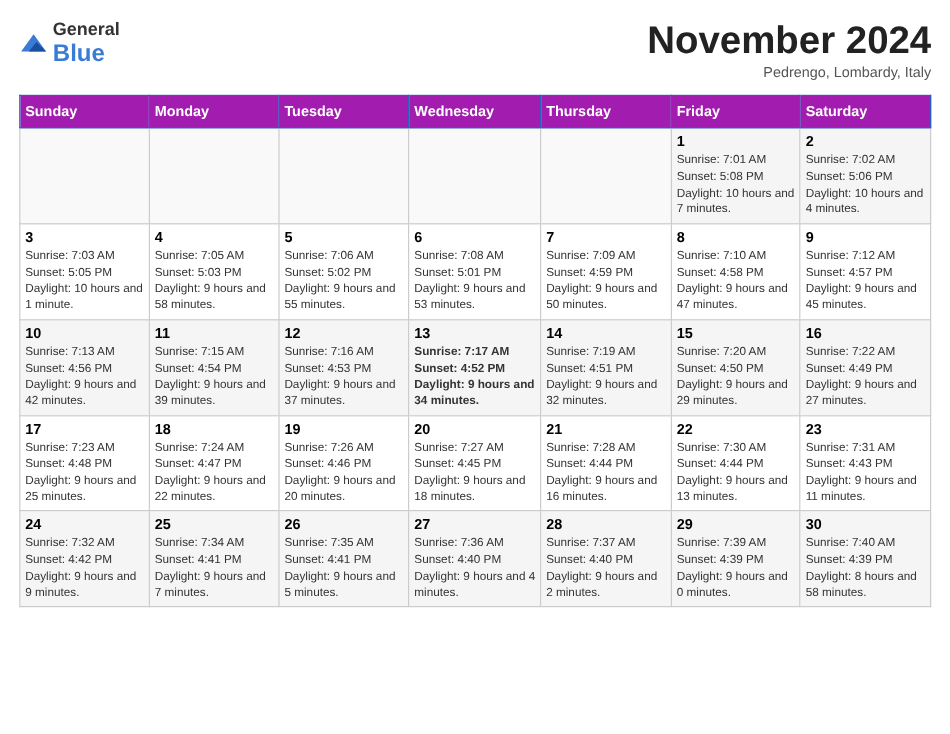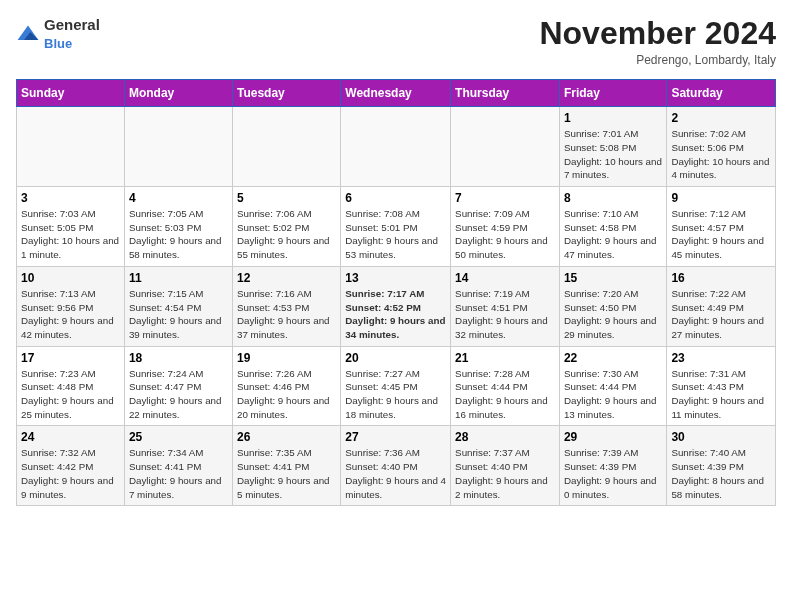--- a/index.html
+++ b/index.html
@@ -20,21 +20,21 @@
       display: flex;
       align-items: center;
       gap: 4px;
     }
     .logo-text-general {
       font-size: 15px;
       font-weight: bold;
       color: #333;
     }
     .logo-text-blue {
-      font-size: 13px;
+      font-size: 20px;
       font-weight: bold;
       color: #3a7bd5;
     }
     .logo-icon {
       width: 24px;
       height: 20px;
     }
     .title-area {
       text-align: right;
     }
@@ -185,21 +185,21 @@
           <span class="day-number">9</span>
           <div class="day-info" style="white-space: pre-line;">Sunrise: 7:12 AM
 Sunset: 4:57 PM
 Daylight: 9 hours and 45 minutes.</div>
         </td>
       </tr>
       <tr>
         <td>
           <span class="day-number">10</span>
           <div class="day-info" style="white-space: pre-line;">Sunrise: 7:13 AM
-Sunset: 9:56 PM
+Sunset: 4:56 PM
 Daylight: 9 hours and 42 minutes.</div>
         </td>
         <td>
           <span class="day-number">11</span>
           <div class="day-info" style="white-space: pre-line;">Sunrise: 7:15 AM
 Sunset: 4:54 PM
 Daylight: 9 hours and 39 minutes.</div>
         </td>
         <td>
           <span class="day-number">12</span>

